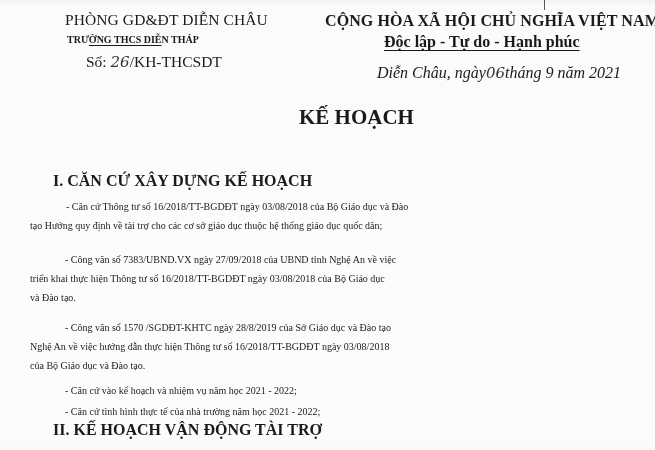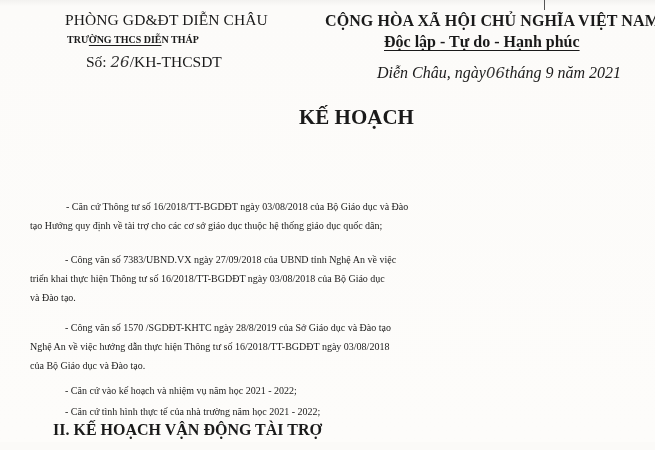--- a/index.html
+++ b/index.html
@@ -49,20 +49,21 @@
   <div class="abs hdr-left-1">PHÒNG GD&amp;ĐT DIỄN CHÂU</div>
   <div class="abs hdr-left-2"><span>TRƯ</span><span class="ul">ỜNG THCS DIỄ</span><span>N THÁP</span></div>
   <div class="abs hdr-left-3"><span>Số: </span><span class="handwrite">26</span><span>/KH-THCSDT</span></div>
 
   <div class="abs hdr-right-1">CỘNG HÒA XÃ HỘI CHỦ NGHĨA VIỆT NAM</div>
   <div class="abs hdr-right-2">Độc lập - Tự do - Hạnh phúc</div>
   <div class="abs date"><span>Diễn Châu,  ngày</span><span class="handwrite">06</span><span>tháng 9 năm 2021</span></div>
 
   <div class="abs title-1">KẾ HOẠCH</div>
 
+  <div class="abs sec sec-1">I. CĂN CỨ XÂY DỰNG KẾ HOẠCH</div>
 
   <div class="abs para p1a">- Căn cứ Thông tư số 16/2018/TT-BGDĐT ngày 03/08/2018 của Bộ Giáo dục và Đào</div>
   <div class="abs para p1b">tạo Hướng quy định về tài trợ cho các cơ sở giáo dục thuộc hệ thống giáo dục quốc dân;</div>
 
   <div class="abs para p2a">- Công văn số 7383/UBND.VX ngày 27/09/2018 của UBND tỉnh Nghệ An về việc</div>
   <div class="abs para p2b">triển khai thực hiện Thông tư số 16/2018/TT-BGDĐT ngày 03/08/2018 của Bộ Giáo dục</div>
   <div class="abs para p2c">và Đào tạo.</div>
 
   <div class="abs para p3a">- Công văn số 1570 /SGDĐT-KHTC ngày 28/8/2019 của Sở Giáo dục và Đào tạo</div>
   <div class="abs para p3b">Nghệ An về việc hướng dẫn thực hiện Thông tư số 16/2018/TT-BGDĐT ngày 03/08/2018</div>

